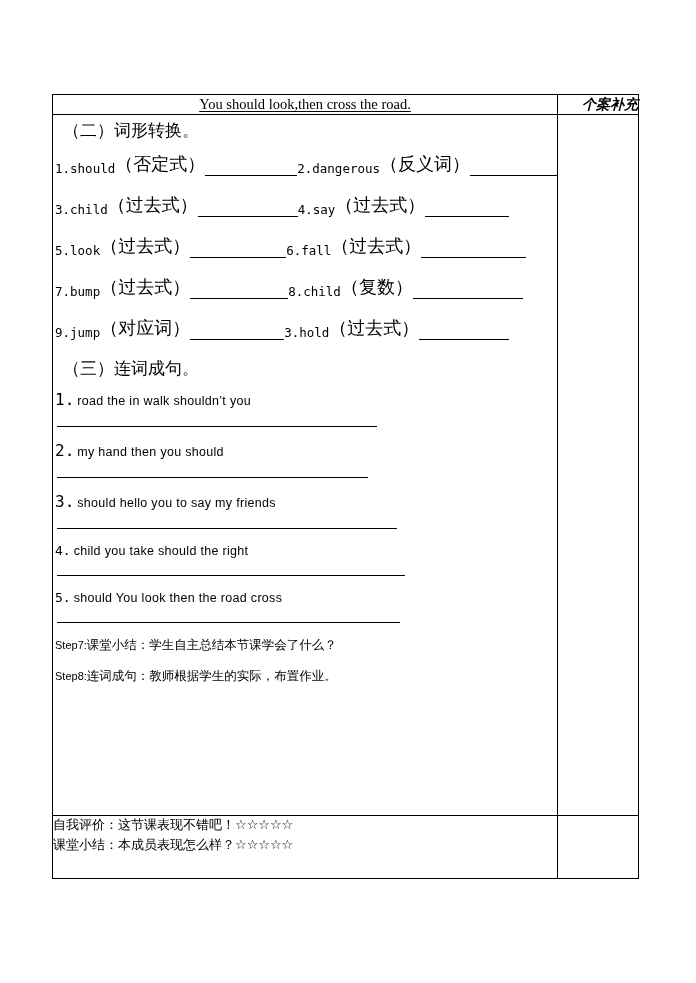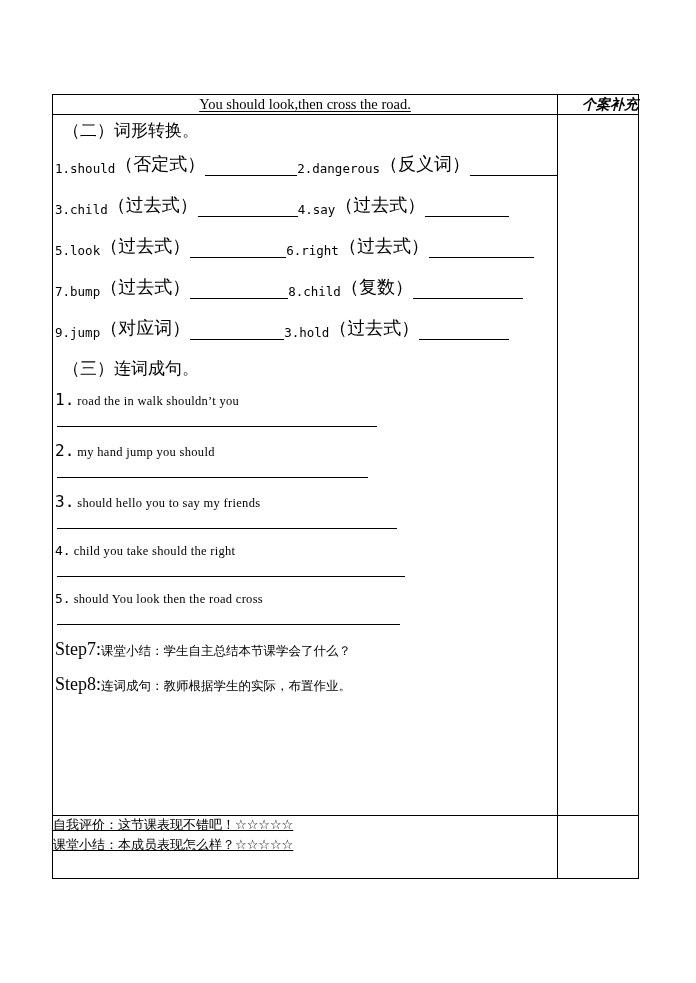--- a/index.html
+++ b/index.html
@@ -116,21 +116,21 @@
     display: flex;
     align-items: baseline;
   }
   .so-num {
     font-family: "DejaVu Sans Mono", "Liberation Mono", monospace;
     font-size: 16px;
     margin-right: 3px;
   }
   .so-num.small { font-size: 13px; }
   .so-words {
-    font-family: Liberation Serif, serif;
+    font-family: Liberation Sans, sans-serif;
     font-size: 12.5px;
     letter-spacing: 0.3px;
   }
   .answer-rule {
     border-bottom: 1px solid #000000;
     height: 0;
     margin: 17px 0 14px 2px;
   }
   .r-1 { width: 320px; }
   .r-2 { width: 311px; }
@@ -138,35 +138,34 @@
   .r-4 { width: 348px; }
   .r-5 { width: 343px; }
 
   .step-line {
     font-family: "DejaVu Sans", "Liberation Sans", sans-serif;
     font-size: 12.5px;
     margin: 0 0 14px 2px;
     white-space: nowrap;
   }
   .step-line .lead {
-    font-family: Liberation Serif, serif;
-    font-size: 18px;
+    font-family: Liberation Sans, sans-serif;
+    font-size: 11px;
   }
 
   
   .foot-cell {
     height: 62px;
     padding: 3px 6px 6px 6px;
   }
   .eval-line {
     font-family: "DejaVu Sans", "Liberation Sans", sans-serif;
     font-size: 13px;
     white-space: nowrap;
     margin-bottom: 2px;
-    text-decoration: underline;
   }
   .stars {
     font-family: "DejaVu Sans", "Liberation Sans", sans-serif;
     font-size: 13px;
     letter-spacing: 0px;
   }
 </style>
 </head>
 <body>
 
@@ -224,21 +223,21 @@
 
           <div class="wt-row">
             <span class="wt-item">
               <span class="wt-en">5.</span>
               <span class="wt-en">look</span>
               <span class="wt-cn">（过去式）</span>
               <span class="blank b-e"></span>
             </span>
             <span class="wt-item">
               <span class="wt-en">6.</span>
-              <span class="wt-en">right</span>
+              <span class="wt-en">fall</span>
               <span class="wt-cn">（过去式）</span>
               <span class="blank b-f"></span>
             </span>
           </div>
 
           <div class="wt-row">
             <span class="wt-item">
               <span class="wt-en">7.</span>
               <span class="wt-en">bump</span>
               <span class="wt-cn">（过去式）</span>
@@ -273,21 +272,21 @@
             <div class="so-line">
               <span class="so-num">1.</span>
               <span class="so-words">road  the  in  walk  shouldn’t  you</span>
             </div>
             <div class="answer-rule r-1"></div>
           </div>
 
           <div class="so-block">
             <div class="so-line">
               <span class="so-num">2.</span>
-              <span class="so-words">my  hand  jump  you  should</span>
+              <span class="so-words">my  hand  then  you  should</span>
             </div>
             <div class="answer-rule r-2"></div>
           </div>
 
           <div class="so-block">
             <div class="so-line">
               <span class="so-num">3.</span>
               <span class="so-words">should  hello  you  to  say  my  friends</span>
             </div>
             <div class="answer-rule r-3"></div>

